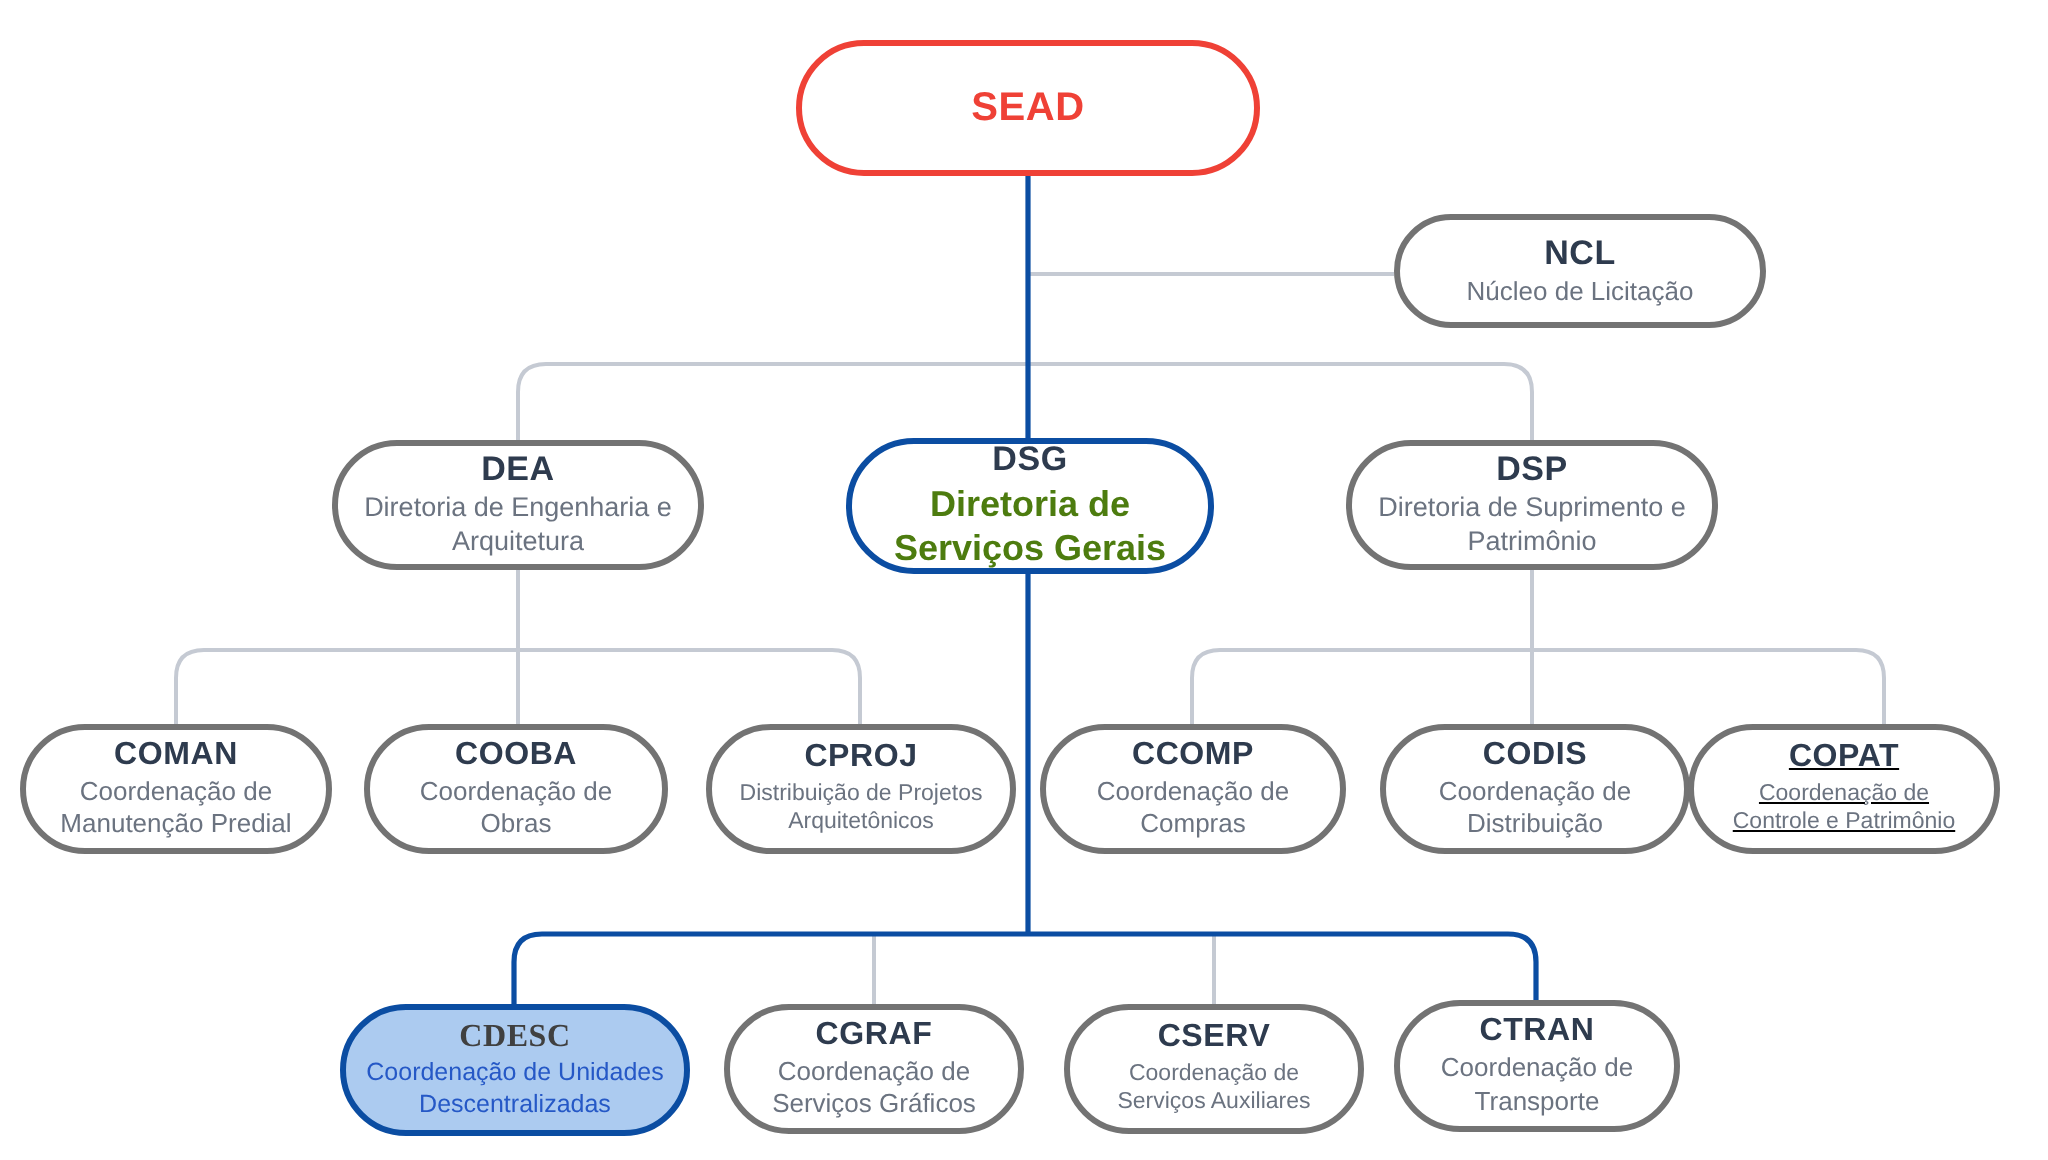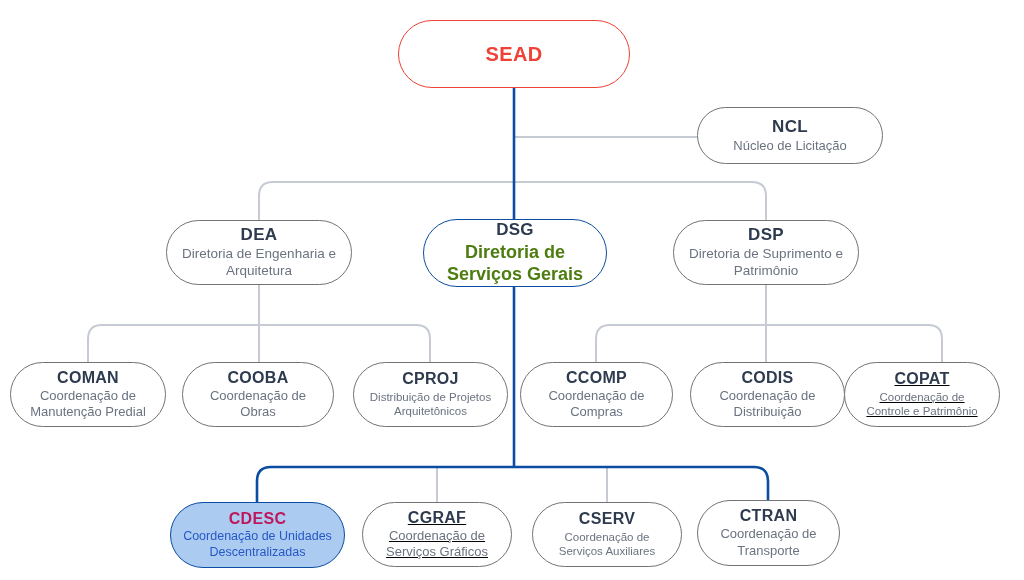--- a/index.html
+++ b/index.html
@@ -3,21 +3,21 @@
 <meta charset="utf-8">
 <style>
   html,body{margin:0;padding:0;background:#ffffff;}
   .stage{
     position:relative;width:1024px;height:580px;background:#ffffff;overflow:hidden;
     font-family:"Liberation Sans","DejaVu Sans",sans-serif;
   }
   svg.wires{position:absolute;left:0;top:0;width:1024px;height:580px;}
   .node{
     position:absolute;display:flex;flex-direction:column;align-items:center;justify-content:center;
-    background:#ffffff;border:1px solid #737373;border-radius:34px;box-sizing:border-box;
+    background:#ffffff;border:3px solid #737373;border-radius:34px;box-sizing:border-box;
     text-align:center;padding:19px 8px;
   }
   .node .t{font-size:17px;font-weight:600;color:#2E3B4E;letter-spacing:.3px;line-height:1.15;}
   .node .s{font-size:13px;color:#6B7380;line-height:1.25;margin-top:1px;}
   
   .n-sead{left:398px;top:20px;width:232px;height:68px;border-color:#EF4136;}
   .n-sead .t{font-size:20px;color:#EF4136;}
   .n-sead .s{font-size:14.5px;color:#EF4136;max-width:112px;}
   .n-ncl{left:697px;top:107px;width:186px;height:57px;}
   .n-dea{left:166px;top:220px;width:186px;height:65px;}
@@ -29,23 +29,23 @@
   .row3{top:362px;height:65px;}
   .row3 .t,.row4 .t{font-size:16px;}
   .n-coman{left:10px;width:156px;}  .n-coman .s{max-width:132px;}
   .n-cooba{left:182px;width:152px;} .n-cooba .s{max-width:120px;}
   .n-cproj{left:353px;width:155px;} .n-cproj .s{font-size:11.5px;max-width:140px;}
   .n-ccomp{left:520px;width:153px;} .n-ccomp .s{max-width:120px;}
   .n-codis{left:690px;width:155px;} .n-codis .s{max-width:120px;}
   .n-copat{left:844px;width:156px;text-decoration:underline;} .n-copat .s{font-size:11.5px;max-width:128px;}
   .row4{top:502px;height:65px;}
   .n-cdesc{left:170px;width:175px;height:66px;border-color:#0B4DA2;background:#ACCBF0;}
-  .n-cdesc .t{color:#be185d;}
+  .n-cdesc .t{color:#404040;font-family:Liberation Serif, serif;}
   .n-cdesc .s{font-size:12.5px;color:#2558C6;max-width:160px;}
-  .n-cgraf{left:362px;width:150px;text-decoration:underline;} .n-cgraf .s{max-width:118px;}
+  .n-cgraf{left:362px;width:150px;} .n-cgraf .s{max-width:118px;}
   .n-cserv{left:532px;width:150px;} .n-cserv .s{font-size:11.5px;max-width:140px;}
   .n-ctran{left:697px;top:500px;width:143px;height:66px;} .n-ctran .s{max-width:118px;}
 </style>
 </head>
 <body>
 
 <div class="stage">
 
   <svg class="wires" viewBox="0 0 1024 580">
 

